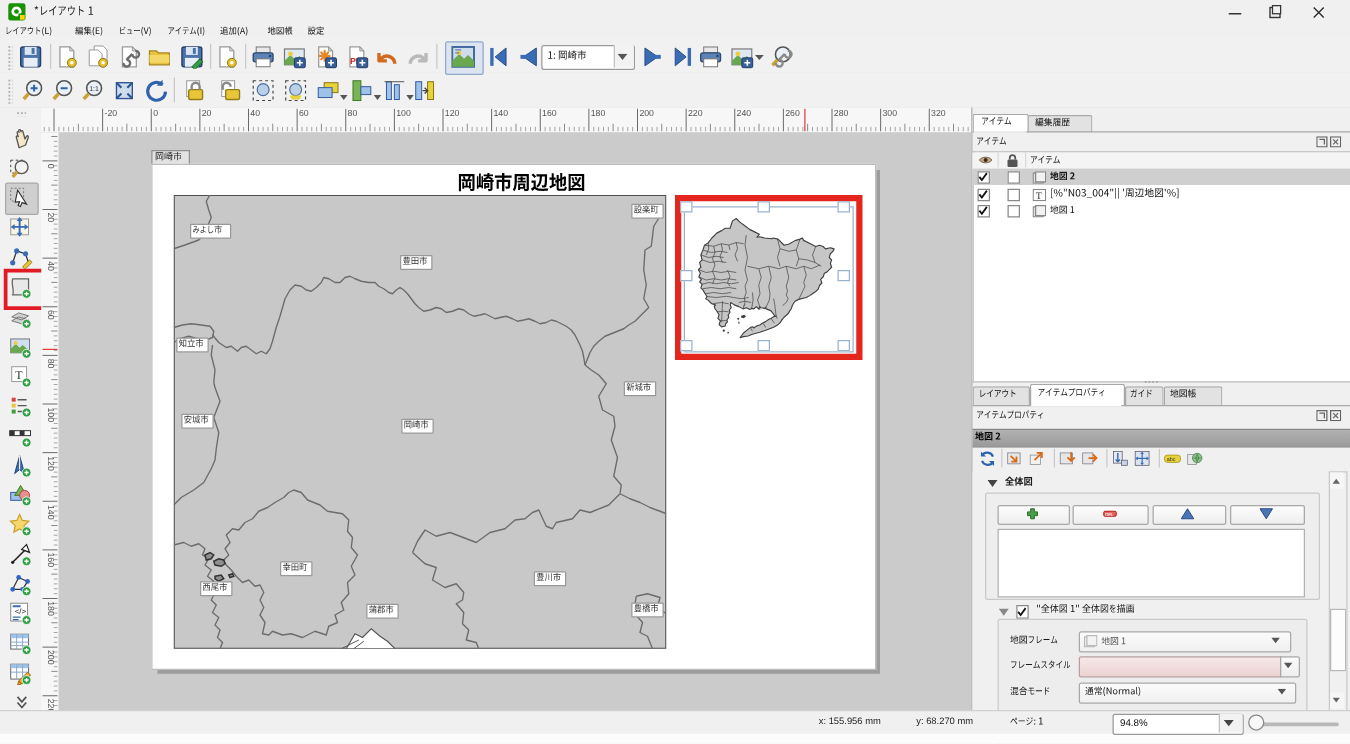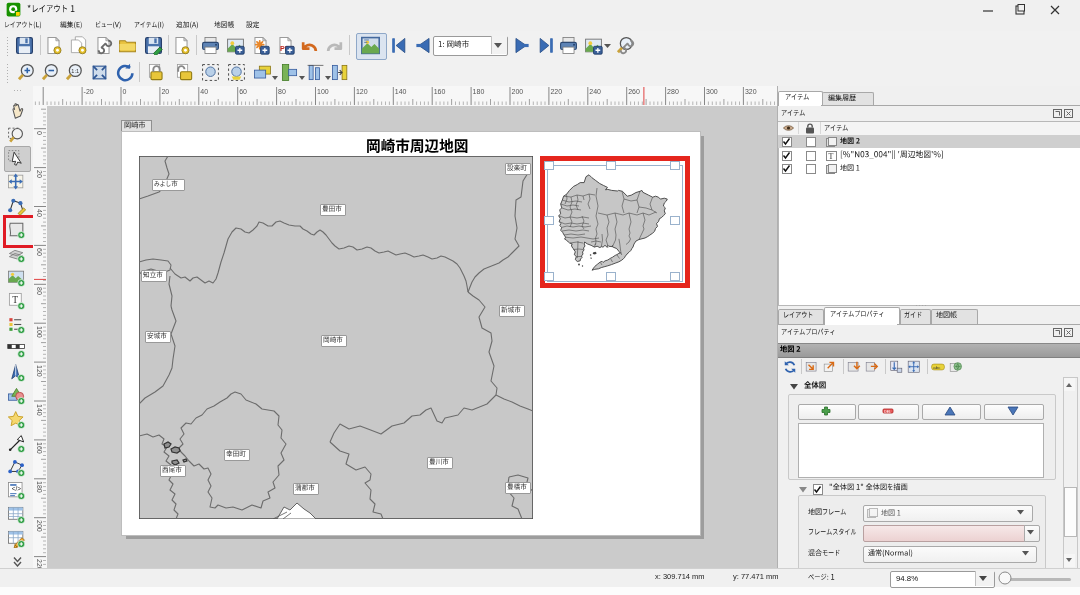--- a/index.html
+++ b/index.html
@@ -1166,22 +1166,22 @@
 <div style="position:absolute;left:868px;top:548.5px;">
       <svg width="44.9" height="8.6" viewBox="0 -6.5 44.9 8.6">
         <path d="M0.4 -5.7C0.9 -5.4 1.4 -4.8 1.6 -4.5L2 -4.8C1.8 -5.2 1.2 -5.7 0.8 -6ZM1.8 -3.3H0.3V-2.8H1.3V-0.9C1 -0.5 0.5 -0.2 0.2 -0L0.5 0.5C0.9 0.2 1.2 -0.1 1.6 -0.4C2 0.2 2.7 0.4 3.6 0.5C4.4 0.5 5.9 0.5 6.7 0.4C6.7 0.3 6.8 0 6.8 -0.1C6 -0.1 4.4 -0 3.6 -0.1C2.8 -0.1 2.2 -0.3 1.8 -0.9ZM2.6 -5.9V-5.5H5.5C5.2 -5.3 4.9 -5 4.5 -4.9C4.2 -5 3.9 -5.2 3.6 -5.3L3.2 -5C3.6 -4.8 4.1 -4.6 4.6 -4.4H2.6V-0.5H3.1V-1.8H4.2V-0.6H4.7V-1.8H5.9V-1.1C5.9 -1 5.9 -1 5.8 -1C5.7 -1 5.4 -1 5.1 -1C5.2 -0.8 5.2 -0.7 5.3 -0.5C5.7 -0.5 6 -0.5 6.2 -0.6C6.4 -0.7 6.4 -0.8 6.4 -1.1V-4.4H5.6C5.4 -4.4 5.2 -4.6 5 -4.7C5.5 -4.9 6.1 -5.3 6.4 -5.7L6.1 -5.9L6 -5.9ZM5.9 -3.9V-3.3H4.7V-3.9ZM3.1 -2.9H4.2V-2.2H3.1ZM3.1 -3.3V-3.9H4.2V-3.3ZM5.9 -2.9V-2.2H4.7V-2.9Z M9.2 -3.6H11.9V-2.9H9.2ZM8.1 -1.9V0.3H8.6V-1.4H10.4V0.6H10.9V-1.4H12.5V-0.3C12.5 -0.2 12.5 -0.2 12.4 -0.2C12.3 -0.2 11.9 -0.2 11.5 -0.2C11.6 -0.1 11.6 0.1 11.7 0.3C12.2 0.3 12.6 0.3 12.8 0.2C13 0.1 13.1 -0 13.1 -0.3V-1.9H10.9V-2.5H12.4V-4.1H8.7V-2.5H10.4V-1.9ZM8.2 -5.9C8.4 -5.7 8.7 -5.3 8.8 -5.1H7.6V-3.5H8.1V-4.6H13V-3.5H13.5V-5.1H10.9V-6.2H10.3V-5.1H8.9L9.3 -5.3C9.2 -5.5 8.9 -5.9 8.7 -6.1ZM12.4 -6.2C12.3 -5.9 12 -5.5 11.8 -5.3L12.2 -5.1C12.4 -5.3 12.7 -5.6 12.9 -6Z M15.8 1.5 16.2 1.3C15.6 0.2 15.3 -1 15.3 -2.3C15.3 -3.6 15.6 -4.8 16.2 -5.9L15.8 -6.1C15.1 -4.9 14.7 -3.8 14.7 -2.3C14.7 -0.8 15.1 0.3 15.8 1.5Z M17.3 0H18V-2.8C18 -3.4 17.9 -4 17.9 -4.5H17.9L18.5 -3.4L20.5 0H21.2V-5.4H20.5V-2.6C20.5 -2 20.6 -1.4 20.6 -0.9H20.6L20 -2L18 -5.4H17.3Z M24.2 0.1C25.1 0.1 26 -0.7 26 -2C26 -3.3 25.1 -4.1 24.2 -4.1C23.2 -4.1 22.3 -3.3 22.3 -2C22.3 -0.7 23.2 0.1 24.2 0.1ZM24.2 -0.5C23.5 -0.5 23 -1.1 23 -2C23 -2.9 23.5 -3.6 24.2 -3.6C24.8 -3.6 25.3 -2.9 25.3 -2C25.3 -1.1 24.8 -0.5 24.2 -0.5Z M27.1 0H27.8V-2.6C28 -3.3 28.4 -3.5 28.8 -3.5C28.9 -3.5 29 -3.5 29.2 -3.4L29.3 -4C29.2 -4.1 29 -4.1 28.9 -4.1C28.4 -4.1 28 -3.8 27.7 -3.3H27.7L27.6 -4H27.1Z M29.9 0H30.6V-2.9C31 -3.3 31.3 -3.5 31.6 -3.5C32.1 -3.5 32.4 -3.2 32.4 -2.5V0H33.1V-2.9C33.4 -3.3 33.8 -3.5 34.1 -3.5C34.6 -3.5 34.8 -3.2 34.8 -2.5V0H35.5V-2.5C35.5 -3.6 35.1 -4.1 34.3 -4.1C33.8 -4.1 33.4 -3.8 32.9 -3.4C32.8 -3.8 32.5 -4.1 31.8 -4.1C31.4 -4.1 30.9 -3.8 30.6 -3.4H30.6L30.5 -4H29.9Z M37.7 0.1C38.2 0.1 38.7 -0.2 39.1 -0.5H39.1L39.1 0H39.7V-2.5C39.7 -3.5 39.3 -4.1 38.3 -4.1C37.7 -4.1 37.1 -3.8 36.7 -3.6L37 -3.1C37.3 -3.3 37.7 -3.6 38.2 -3.6C38.9 -3.6 39 -3.1 39 -2.5C37.3 -2.4 36.6 -1.9 36.6 -1C36.6 -0.3 37.1 0.1 37.7 0.1ZM37.9 -0.5C37.5 -0.5 37.2 -0.6 37.2 -1.1C37.2 -1.6 37.7 -1.9 39 -2.1V-1C38.6 -0.6 38.3 -0.5 37.9 -0.5Z M41.7 0.1C41.9 0.1 42 0.1 42.1 0L42 -0.5C41.9 -0.5 41.9 -0.5 41.8 -0.5C41.7 -0.5 41.6 -0.5 41.6 -0.8V-5.9H41V-0.8C41 -0.2 41.2 0.1 41.7 0.1Z M43.1 1.5C43.8 0.3 44.2 -0.8 44.2 -2.3C44.2 -3.8 43.8 -4.9 43.1 -6.1L42.7 -5.9C43.3 -4.8 43.7 -3.6 43.7 -2.3C43.7 -1 43.3 0.2 42.7 1.3Z" fill="#1a1a1a"></path>
       </svg>
     </div>
 <svg style="position:absolute;left:1022px;top:551px" width="8" height="5">
       <path d="M0 0 h7 l-3.5 4.5z" fill="#555"></path>
     </svg>
 <div style="position:absolute;left:0px;top:568px;width:1080px;height:19px;background:#f0f0f0;border-top:1px solid #d0d0d0"></div>
 <div style="position:absolute;left:0px;top:587px;width:1080px;height:8px;background:#fcfcfc"></div>
-<div class="t" style="left:655px;top:572px;font-size:7.5px;color:#222">x: 309.714 mm</div>
-<div class="t" style="left:733px;top:572px;font-size:7.5px;color:#222">y: 77.471 mm</div>
+<div class="t" style="left:655px;top:572px;font-size:7.5px;color:#222">x: 155.956 mm</div>
+<div class="t" style="left:733px;top:572px;font-size:7.5px;color:#222">y: 68.270 mm</div>
 <div style="position:absolute;left:808px;top:572.5px;">
       <svg width="26.7" height="8.8" viewBox="0 -6.7 26.7 8.8">
         <path d="M4.4 -4.6C4.4 -4.9 4.6 -5.1 4.8 -5.1C5.1 -5.1 5.3 -4.9 5.3 -4.6C5.3 -4.3 5.1 -4 4.8 -4C4.6 -4 4.4 -4.3 4.4 -4.6ZM4.1 -4.6C4.1 -4.1 4.4 -3.6 4.8 -3.6C5.3 -3.6 5.6 -4.1 5.6 -4.6C5.6 -5.1 5.3 -5.5 4.8 -5.5C4.4 -5.5 4.1 -5.1 4.1 -4.6ZM0.3 -2 0.8 -1.4C0.9 -1.6 1 -1.8 1.2 -2C1.4 -2.4 2 -3.3 2.3 -3.7C2.5 -4 2.6 -4.1 2.8 -3.8C3.1 -3.5 3.7 -2.7 4 -2.2C4.4 -1.6 5 -0.9 5.4 -0.2L5.9 -0.8C5.4 -1.4 4.7 -2.2 4.3 -2.8C4 -3.2 3.4 -3.9 3.1 -4.4C2.6 -4.8 2.3 -4.8 2 -4.3C1.6 -3.7 1.1 -2.9 0.8 -2.5C0.6 -2.3 0.5 -2.2 0.3 -2Z M6.9 -3.3V-2.5C7.1 -2.6 7.4 -2.6 7.7 -2.6C8.2 -2.6 10.7 -2.6 11.2 -2.6C11.4 -2.6 11.7 -2.6 11.8 -2.5V-3.3C11.7 -3.3 11.5 -3.3 11.1 -3.3C10.7 -3.3 8.2 -3.3 7.7 -3.3C7.4 -3.3 7.1 -3.3 6.9 -3.3Z M16.9 -5.7 16.6 -5.5C16.8 -5.1 17 -4.7 17.2 -4.3L17.5 -4.5C17.4 -4.8 17.1 -5.4 16.9 -5.7ZM17.7 -6 17.4 -5.9C17.6 -5.5 17.8 -5.1 18 -4.7L18.3 -4.9C18.2 -5.2 17.9 -5.8 17.7 -6ZM14.3 -5.8 14 -5.3C14.3 -5 15 -4.5 15.3 -4.2L15.6 -4.7C15.3 -4.9 14.6 -5.5 14.3 -5.8ZM13.3 -0.3 13.6 0.3C14.2 0.1 15.1 -0.2 15.7 -0.7C16.7 -1.4 17.5 -2.4 18.1 -3.4L17.8 -4C17.3 -2.9 16.5 -2 15.4 -1.2C14.8 -0.8 14 -0.5 13.3 -0.3ZM13.3 -4.1 13 -3.6C13.4 -3.3 14.1 -2.8 14.4 -2.5L14.7 -3C14.4 -3.3 13.7 -3.8 13.3 -4.1Z M19.8 -3C20 -3 20.3 -3.2 20.3 -3.5C20.3 -3.8 20 -4 19.8 -4C19.5 -4 19.3 -3.8 19.3 -3.5C19.3 -3.2 19.5 -3 19.8 -3ZM19.8 0.1C20 0.1 20.3 -0.1 20.3 -0.4C20.3 -0.7 20 -1 19.8 -1C19.5 -1 19.3 -0.7 19.3 -0.4C19.3 -0.1 19.5 0.1 19.8 0.1Z M23.2 0H26.2V-0.6H25.1V-5.6H24.6C24.3 -5.4 23.9 -5.3 23.4 -5.2V-4.7H24.4V-0.6H23.2Z" fill="#1a1a1a"></path>
       </svg>
     </div>
 <div style="position:absolute;left:889.5px;top:570.5px;width:103px;height:15.5px;background:#fff;border:1px solid #9a9a9a;border-radius:2px"></div>
 <div class="t" style="left:896px;top:573.5px;font-size:7.8px;color:#111">94.8%</div>
 <div style="position:absolute;left:974.5px;top:570.5px;width:18px;height:15.5px;background:#f2f2f2;border-left:1px solid #c0c0c0"></div>
 <svg style="position:absolute;left:979px;top:576px" width="9" height="6">
       <path d="M0 0 h8 l-4 5z" fill="#444"></path>

